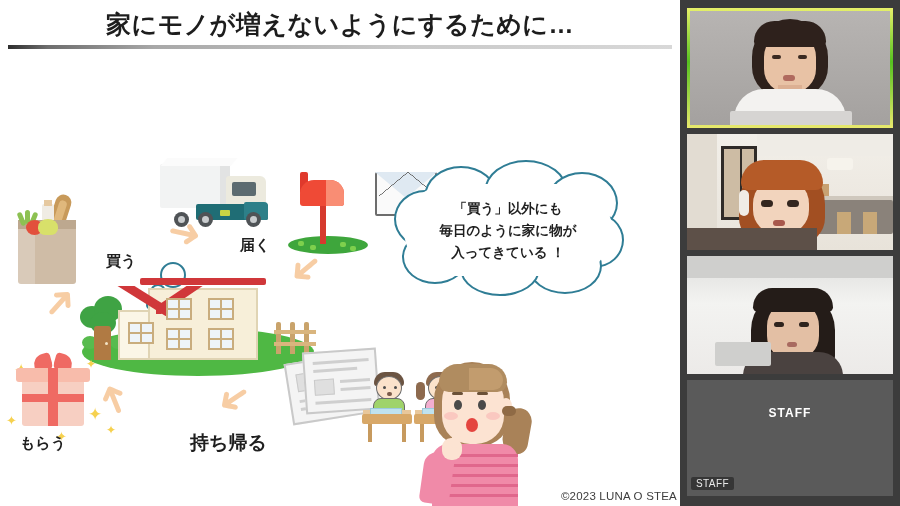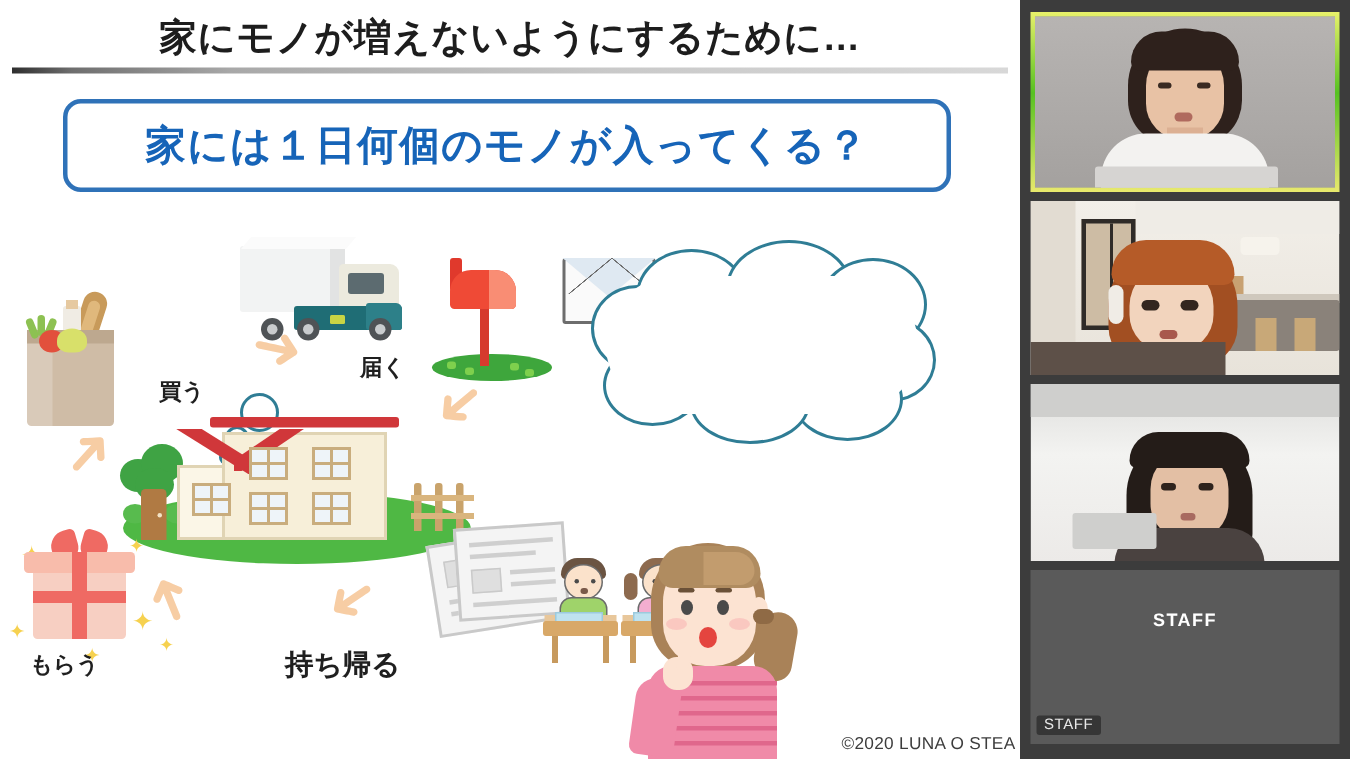--- a/index.html
+++ b/index.html
@@ -344,23 +344,20 @@
 </head>
 <body>
 
 <div id="root">
 
   <div class="slide">
 
     <div class="slide-title">家にモノが増えないようにするために…</div>
     <div class="title-rule"></div>
 
-    <div class="blue-box">
-      <span class="blue-box-text">家には１日何個のモノが入ってくる？</span>
-    </div>
 
     <div class="diagram">
 
       <div class="bag">
         <div class="baguette"></div>
         <div class="bag-milk"></div>
         <div class="bag-body"></div>
         <div class="bag-fold"></div>
         <div class="veg-green">
             <span></span>
@@ -403,20 +400,23 @@
       <div class="bubble">
         <div class="lobe" style="left:6px;  top:30px; width:62px; height:58px;"></div>
         <div class="lobe" style="left:36px; top:6px;  width:74px; height:62px;"></div>
         <div class="lobe" style="left:96px; top:0px;  width:84px; height:64px;"></div>
         <div class="lobe" style="left:158px;top:12px; width:72px; height:62px;"></div>
         <div class="lobe" style="left:176px;top:52px; width:60px; height:56px;"></div>
         <div class="lobe" style="left:140px;top:78px; width:74px; height:56px;"></div>
         <div class="lobe" style="left:72px; top:82px; width:80px; height:54px;"></div>
         <div class="lobe" style="left:14px; top:70px; width:66px; height:54px;"></div>
         <div class="core"></div>
+        <div class="bubble-text">「買う」以外にも
+毎日のように家に物が
+入ってきている ！</div>
       </div>
       <div class="tail t1"></div>
       <div class="tail t2"></div>
       <div class="tail t3"></div>
 
       <div class="house">
         <div class="lawn"></div>
         <div class="tree">
             <b></b>
             <b></b>
@@ -541,21 +541,21 @@
         <div class="g-finger"></div>
       </div>
 
       <div class="arrow a1">➜</div>
       <div class="arrow a2">➜</div>
       <div class="arrow a3">➜</div>
       <div class="arrow a4">➜</div>
       <div class="arrow a5">➜</div>
     </div>
 
-    <div class="copyright">©2020 LUNA O STEA</div>
+    <div class="copyright">©2023 LUNA O STEA</div>
   </div>
 
   <div class="video-panel">
 
     <div class="tile t-1">
       <div class="inner">
         <div class="vid">
           <div class="p1-bg"></div>
           <div class="p1-hair"></div>
           <div class="p1-face"></div>

